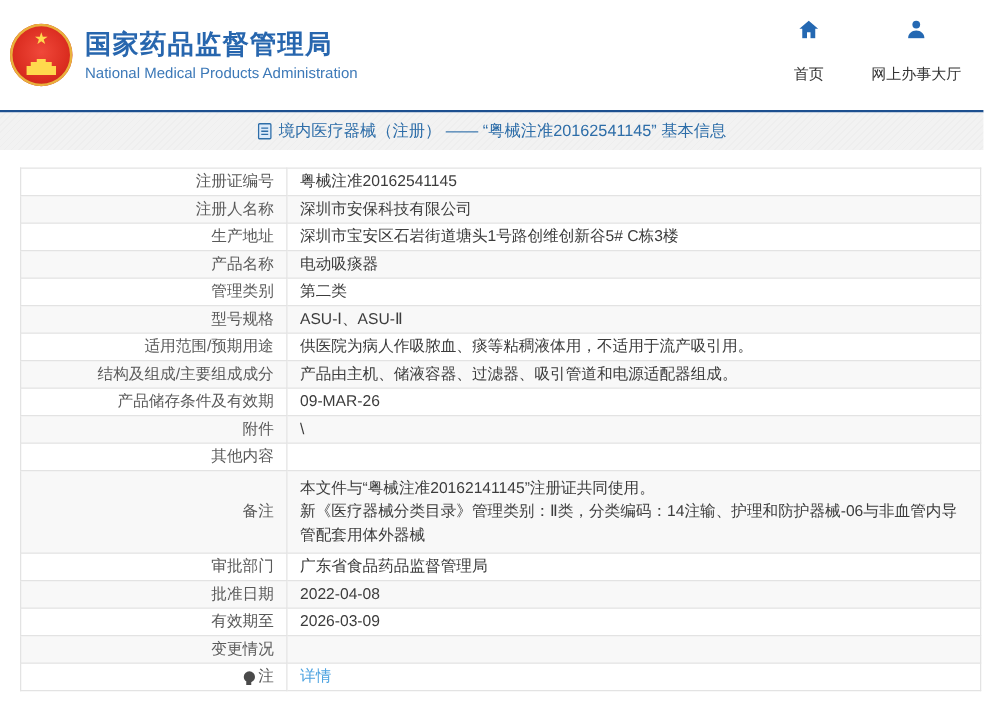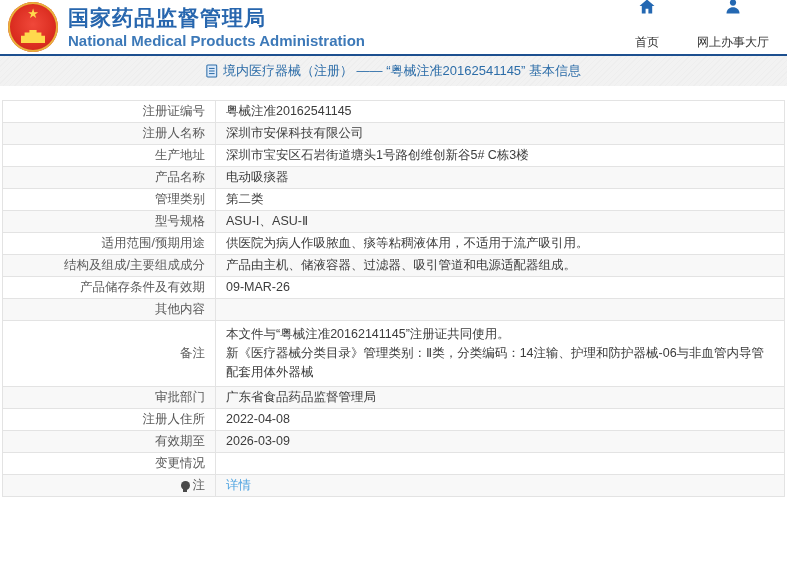--- a/index.html
+++ b/index.html
@@ -1,45 +1,45 @@
 <!DOCTYPE html>
 <html><head>
 <meta charset="utf-8">
 <style>
   * { margin:0; padding:0; box-sizing:border-box; }
   html,body { width:787px; background:#fff; font-family:"Liberation Sans","DejaVu Sans",sans-serif; }
   .page { width:787px; height:580px; background:#fff; overflow:hidden; }
 
   
-  .site-header { height:56px; display:flex; align-items:center; padding:0 18px 0 8px; border-bottom:2px solid #1c4f8f; background:#fff; }
+  .site-header { height:90px; display:flex; align-items:center; padding:0 18px 0 8px; border-bottom:2px solid #1c4f8f; background:#fff; }
   .emblem { width:50px; height:50px; border-radius:50%; flex-shrink:0; position:relative;
             background:radial-gradient(circle at 50% 45%, #f0483a 0%, #da2c1f 60%, #b7241a 100%);
             box-shadow:inset 0 0 0 2px #e9b13c; }
   .emblem::before { content:"★"; position:absolute; top:5px; left:50%; transform:translateX(-50%);
             color:#ffd94d; font-size:13px; line-height:1; }
   .emblem::after { content:""; position:absolute; left:50%; bottom:9px; transform:translateX(-50%);
             width:24px; height:13px; background:#ffd94d;
             clip-path:polygon(0 100%,0 45%,15% 45%,15% 20%,35% 20%,35% 0,65% 0,65% 20%,85% 20%,85% 45%,100% 45%,100% 100%); }
   .brand { margin-left:10px; }
   .brand-title { color:#2766ae; font-size:21px; font-weight:bold; letter-spacing:1px; line-height:1.2; }
-  .brand-sub { color:#3d79b8; font-size:15px; margin-top:2px;font-weight:bold; }
+  .brand-sub { color:#3d79b8; font-size:12px; margin-top:2px; }
   .data-query { margin-left:30px; display:flex; align-items:center; gap:5px; cursor:pointer; }
   .data-query span { font-size:16px; color:#333; font-weight:500; letter-spacing:1px; }
   .hdr-spacer { flex:1; }
   .nav-item { display:flex; flex-direction:column; align-items:center; gap:20px; cursor:pointer; margin-left:38px; margin-top:-4px; }
   .nav-item span { font-size:12px; color:#333; white-space:nowrap; }
 
   
   .breadcrumb { height:30px; display:flex; align-items:center; gap:5px; padding:0 8px;
             background:repeating-linear-gradient(135deg,#f2f2f2 0 3px,#eeeeee 3px 4px);
             color:#2d6da8; font-size:13px;justify-content:center; }
   .breadcrumb span { color:#2d6da8; }
 
   
-  .table-wrap { margin:14px 2px 0 2px; }
+  .table-wrap { margin:14px 2px 0 16px; }
   table.info { width:100%; border-collapse:collapse; font-size:12.5px; }
   table.info td { border:1px solid #e3e3e3; height:22px; padding:3px 10px; line-height:15px; vertical-align:middle; }
   table.info tr:nth-child(even) td { background:#f8f8f8; }
   td.label-cell { width:213px; text-align:right; color:#5a5a5a; padding-right:13px; white-space:nowrap; }
   td.value-cell { text-align:left; color:#3c3c3c; white-space:pre-line; }
   td.value-cell.remark { line-height:19px; padding-top:4px; padding-bottom:4px; }
   .link { color:#4da3e0; cursor:pointer; }
   .bulb { display:inline-block; width:9px; height:9px; background:#4a4a4a; border-radius:50%;
           margin-right:3px; position:relative; vertical-align:-1px; }
   .bulb::after { content:""; position:absolute; left:2.5px; top:8px; width:4px; height:3px; background:#4a4a4a; }
@@ -114,34 +114,38 @@
           </tr>
           <tr>
             <td class="label-cell">结构及组成/主要组成成分</td>
             <td class="value-cell">产品由主机、储液容器、过滤器、吸引管道和电源适配器组成。</td>
           </tr>
           <tr>
             <td class="label-cell">产品储存条件及有效期</td>
             <td class="value-cell">09-MAR-26</td>
           </tr>
           <tr>
+            <td class="label-cell">附件</td>
+            <td class="value-cell">\</td>
+          </tr>
+          <tr>
             <td class="label-cell">其他内容</td>
             <td class="value-cell"></td>
           </tr>
           <tr>
             <td class="label-cell">备注</td>
             <td class="value-cell remark">本文件与“粤械注准20162141145”注册证共同使用。
 新《医疗器械分类目录》管理类别：Ⅱ类，分类编码：14注输、护理和防护器械-06与非血管内导管配套用体外器械</td>
           </tr>
           <tr>
             <td class="label-cell">审批部门</td>
             <td class="value-cell">广东省食品药品监督管理局</td>
           </tr>
           <tr>
-            <td class="label-cell">注册人住所</td>
+            <td class="label-cell">批准日期</td>
             <td class="value-cell">2022-04-08</td>
           </tr>
           <tr>
             <td class="label-cell">有效期至</td>
             <td class="value-cell">2026-03-09</td>
           </tr>
           <tr>
             <td class="label-cell">变更情况</td>
             <td class="value-cell"></td>
           </tr>

